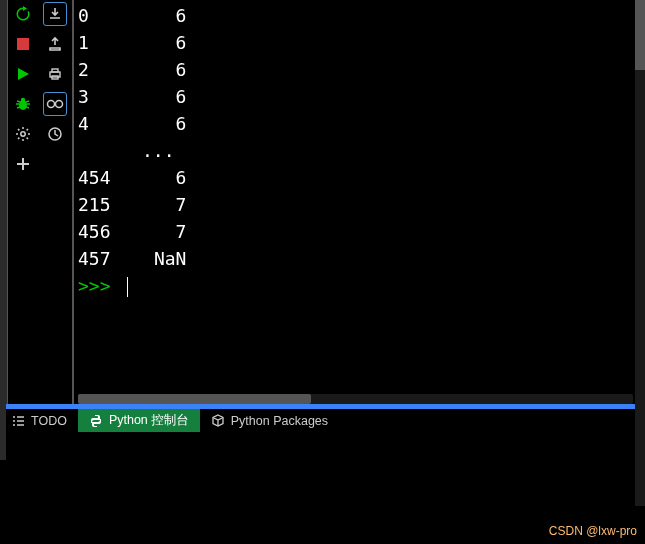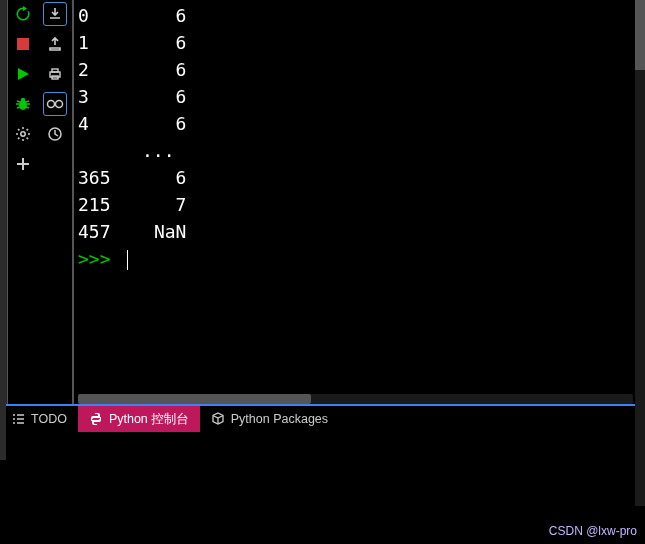--- a/index.html
+++ b/index.html
@@ -112,48 +112,48 @@
 .right-thumb {
   position: absolute;
   top: 0;
   width: 10px;
   height: 70px;
   background: #555;
 }
 .bottom-bar {
   height: 28px;
   background: #000;
-  border-top: 2px solid #3b82f6;
+  border-top: 5px solid #3b82f6;
   display: flex;
   align-items: stretch;
   font-family: 'Segoe UI', Arial, sans-serif;
   font-size: 12.5px;
 }
 .tab {
   display: flex;
   align-items: center;
   gap: 6px;
   padding: 0 11px;
   color: #ccc;
   cursor: pointer;
   white-space: nowrap;
 }
 .tab.active {
-  background: #be185d;
+  background: #15803d;
   color: #fff;
 }
 .tab-icon {
   display: flex;
   align-items: center;
 }
 .watermark {
   position: absolute;
   right: 8px;
   bottom: 6px;
-  color: #c4b5fd;
+  color: #fdba74;
   font-size: 12px;
   font-family: Arial, sans-serif;
 }
 .side-handle {
   position: absolute;
   left: 0;
   top: 360px;
   width: 6px;
   height: 100px;
   background: #2b2b2b;
@@ -239,22 +239,23 @@
     </div>
   </div>
 
   <div class="console">
     <pre><span>0</span>        <span>6</span></pre>
     <pre><span>1</span>        <span>6</span></pre>
     <pre><span>2</span>        <span>6</span></pre>
     <pre><span>3</span>        <span>6</span></pre>
     <pre><span>4</span>        <span>6</span></pre>
     <pre class="ellipsis-row">...</pre>
-    <pre><span>365</span>      <span>6</span></pre>
+    <pre><span>454</span>      <span>6</span></pre>
     <pre><span>215</span>      <span>7</span></pre>
+    <pre><span>456</span>      <span>7</span></pre>
     <pre><span>457</span>    <span>NaN</span></pre>
     <pre><span class="prompt">&gt;&gt;&gt;</span> <span class="cursor"></span></pre>
     <div class="scroll-area">
       <div class="scroll-thumb"></div>
     </div>
   </div>
 
   <div class="right-scroll">
     <div class="right-thumb"></div>
   </div>

